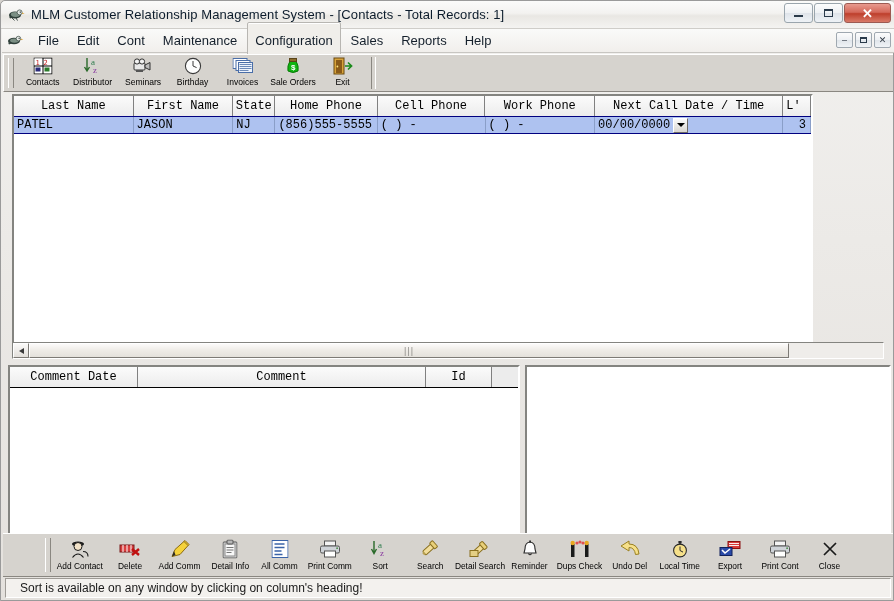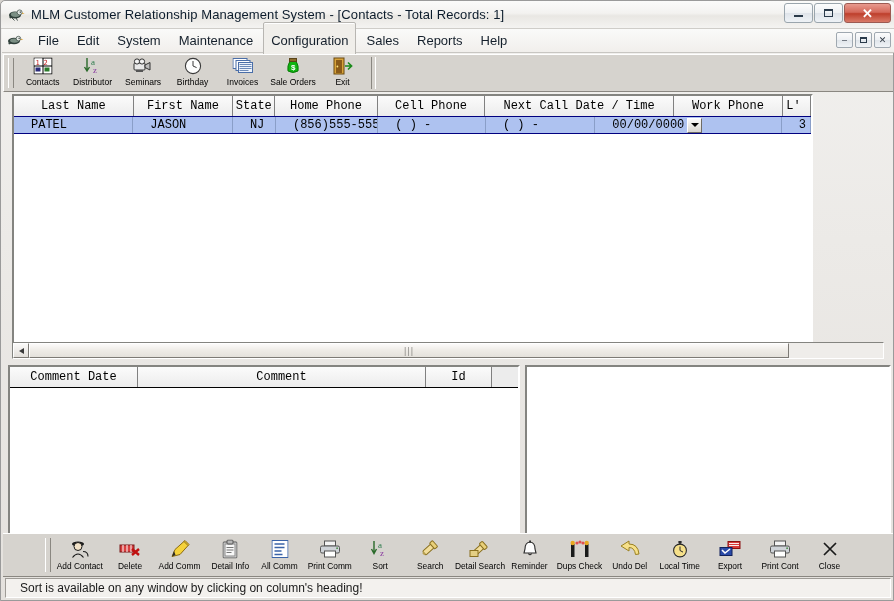--- a/index.html
+++ b/index.html
@@ -180,21 +180,21 @@
     border-top: 1px solid #000080;
     box-sizing: border-box;
     margin-top: -1px;
   }
   .gc {
     box-sizing: border-box;
     border-right: 1px solid #8a9ec8;
     display: flex; align-items: center;
     font-family: "Liberation Mono", monospace;
     font-size: 12px; color: #000000;
-    padding-left: 17px;
+    padding-left: 3px;
     height: 100%;
     overflow: hidden; white-space: nowrap;
   }
   .gc.right { justify-content: flex-end; padding-right: 4px; }
   .combo-btn {
     width: 15px; height: 15px;
     box-sizing: border-box;
     background: linear-gradient(to bottom, #fafafa, #d9d6d1);
     border: 1px solid;
     border-color: #ffffff #6e6b66 #6e6b66 #ffffff;
@@ -334,21 +334,21 @@
         <ellipse cx="8" cy="8" rx="6" ry="3.2" fill="#2f3f3a"></ellipse>
         <ellipse cx="8.5" cy="7.6" rx="4.4" ry="2.1" fill="#7b8f84"></ellipse>
         <circle cx="12.4" cy="5.6" r="2.3" fill="#e3e9e5" stroke="#33423c" stroke-width="0.7"></circle>
         <circle cx="13.1" cy="5.3" r="0.6" fill="#111"></circle>
         <path d="M14.7 5.7 L17.4 6.5 L14.7 7.2 Z" fill="#d8a33a"></path>
         <path d="M2 9.4 L6.2 10.3 L3 11.4 Z" fill="#33423c"></path>
       </svg>
     </div>
     <div class="menu-item">File</div>
     <div class="menu-item">Edit</div>
-    <div class="menu-item">System</div>
+    <div class="menu-item">Cont</div>
     <div class="menu-item">Maintenance</div>
     <div class="menu-item active">Configuration</div>
     <div class="menu-item">Sales</div>
     <div class="menu-item">Reports</div>
     <div class="menu-item">Help</div>
 
     <div class="mdi-btns">
       <div class="mdi-btn">–</div>
       <div class="mdi-btn">
         <span class="glyph-max" style="width:7px;height:6px;"></span>
@@ -456,22 +456,22 @@
   </div>
 
   <div class="grid-outer">
 
     <div class="grid-headrow">
       <div class="gh" style="width:131px">Last Name</div>
       <div class="gh" style="width:109px">First Name</div>
       <div class="gh" style="width:46px">State</div>
       <div class="gh" style="width:112px">Home Phone</div>
       <div class="gh" style="width:118px">Cell Phone</div>
+      <div class="gh" style="width:120px">Work Phone</div>
       <div class="gh" style="width:206px">Next Call Date / Time</div>
-      <div class="gh" style="width:120px">Work Phone</div>
       <div class="gh" style="width:30px;justify-content:flex-start;padding-left:3px">L'</div>
     </div>
 
     <div class="grid-row">
       <div class="gc" style="width:131px">PATEL</div>
       <div class="gc" style="width:109px">JASON</div>
       <div class="gc" style="width:46px">NJ</div>
       <div class="gc" style="width:112px">(856)555-5555</div>
       <div class="gc" style="width:118px">(    )     -</div>
       <div class="gc" style="width:120px">(    )     -</div>

